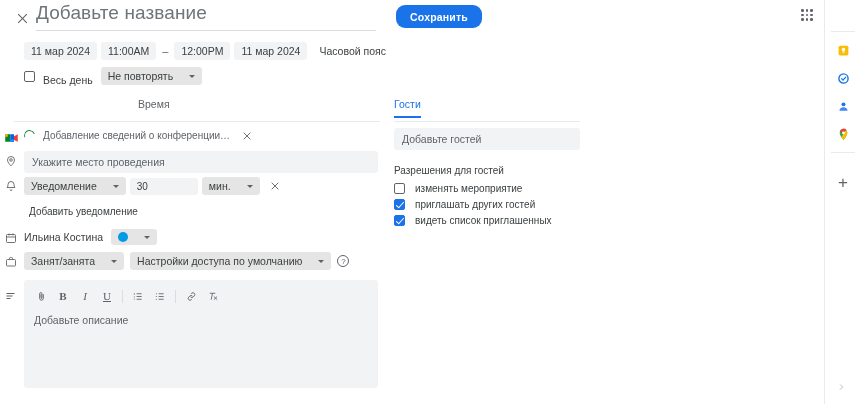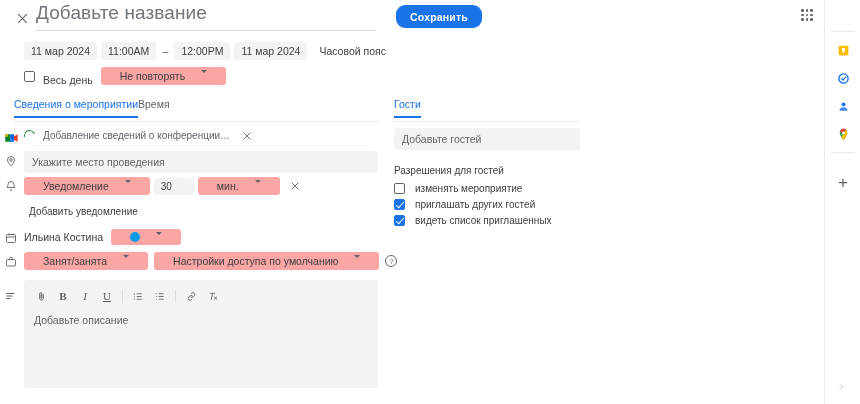--- a/index.html
+++ b/index.html
@@ -59,22 +59,22 @@
     display:inline-block; position: relative; flex: none;
   }
   .cbox.checked { background: #1a73e8; border-color: #1a73e8; }
   .cbox.checked::after {
     content: ""; position: absolute; left: 3px; top: 0px;
     width: 3px; height: 7px; border: solid #fff;
     border-width: 0 1.5px 1.5px 0; transform: rotate(42deg);
   }
   .allday-label { font-size: 10.5px; color: #3c4043; margin-top: 8px; }
   .select-chip {
-    background: #fca5a5; border-radius: 3px; padding: 3px 19px;
-    font-size: 10.5px; color: #3c4043; display: flex; align-items: flex-start;
+    background: #e5e5e5; border-radius: 3px; padding: 3px 7px;
+    font-size: 10.5px; color: #3c4043; display: flex; align-items: center;
     gap: 16px; cursor: pointer;
   }
   .caret { width:0; height:0; border-left:3px solid transparent; border-right:3px solid transparent; border-top:3.5px solid #5f6368; }
 
   
   .tabs-left { position: absolute; left: 14px; top: 98px; width: 366px; border-bottom: 1px solid #e8eaed; height: 24px; }
   .tabs-right { position: absolute; left: 394px; top: 98px; width: 186px; border-bottom: 1px solid #e8eaed; height: 24px; }
   .tab {
     position: absolute; top: 0; font-size: 10.5px; padding-bottom: 6px;
     cursor: pointer; color: #5f6368; white-space: nowrap;
@@ -203,21 +203,20 @@
   <div class="allday-row">
     <span class="cbox"></span>
     <span class="allday-label">Весь день</span>
     <span class="select-chip">
       <span>Не повторять</span>
       <span class="caret"></span>
     </span>
   </div>
 
   <div class="tabs-left">
-    <div class="tab active" style="left:0;">Сведения о мероприятии</div>
     <div class="tab" style="left:124px;">Время</div>
   </div>
   <div class="tabs-right">
     <div class="tab active" style="left:0;">Гости</div>
   </div>
 
   <div class="gutter-icon" style="top:129px;">
     <svg width="15" height="14" viewBox="0 0 24 22">
       <path d="M2 5h8v12H2z" fill="#00832d"></path>
       <path d="M10 5h6v12h-6z" fill="#0066da"></path>
@@ -249,21 +248,21 @@
     <svg width="12" height="12" viewBox="0 0 24 24" fill="none" stroke="#5f6368" stroke-width="1.8">
       <path d="M6 9a6 6 0 0112 0c0 5 2 6 2 6H4s2-1 2-6z"></path>
         <path d="M10 19a2 2 0 004 0"></path>
     </svg>
   </div>
   <div class="field-row" style="top:177px; gap:4px;">
     <span class="select-chip">
       <span>Уведомление</span>
       <span class="caret"></span>
     </span>
-    <span class="field-box" style="padding:3px 7px; width:40px; color:#3c4043;">30</span>
+    <span class="field-box" style="padding:3px 7px; width:68px; color:#3c4043;">30</span>
     <span class="select-chip">
       <span>мин.</span>
       <span class="caret"></span>
     </span>
     <span class="x-icon" style="margin-left:6px;">
       <svg width="10" height="10" viewBox="0 0 24 24" stroke="#5f6368" stroke-width="2.2">
         <line x1="4" y1="4" x2="20" y2="20"></line>
           <line x1="20" y1="4" x2="4" y2="20"></line>
       </svg>
     </span>

